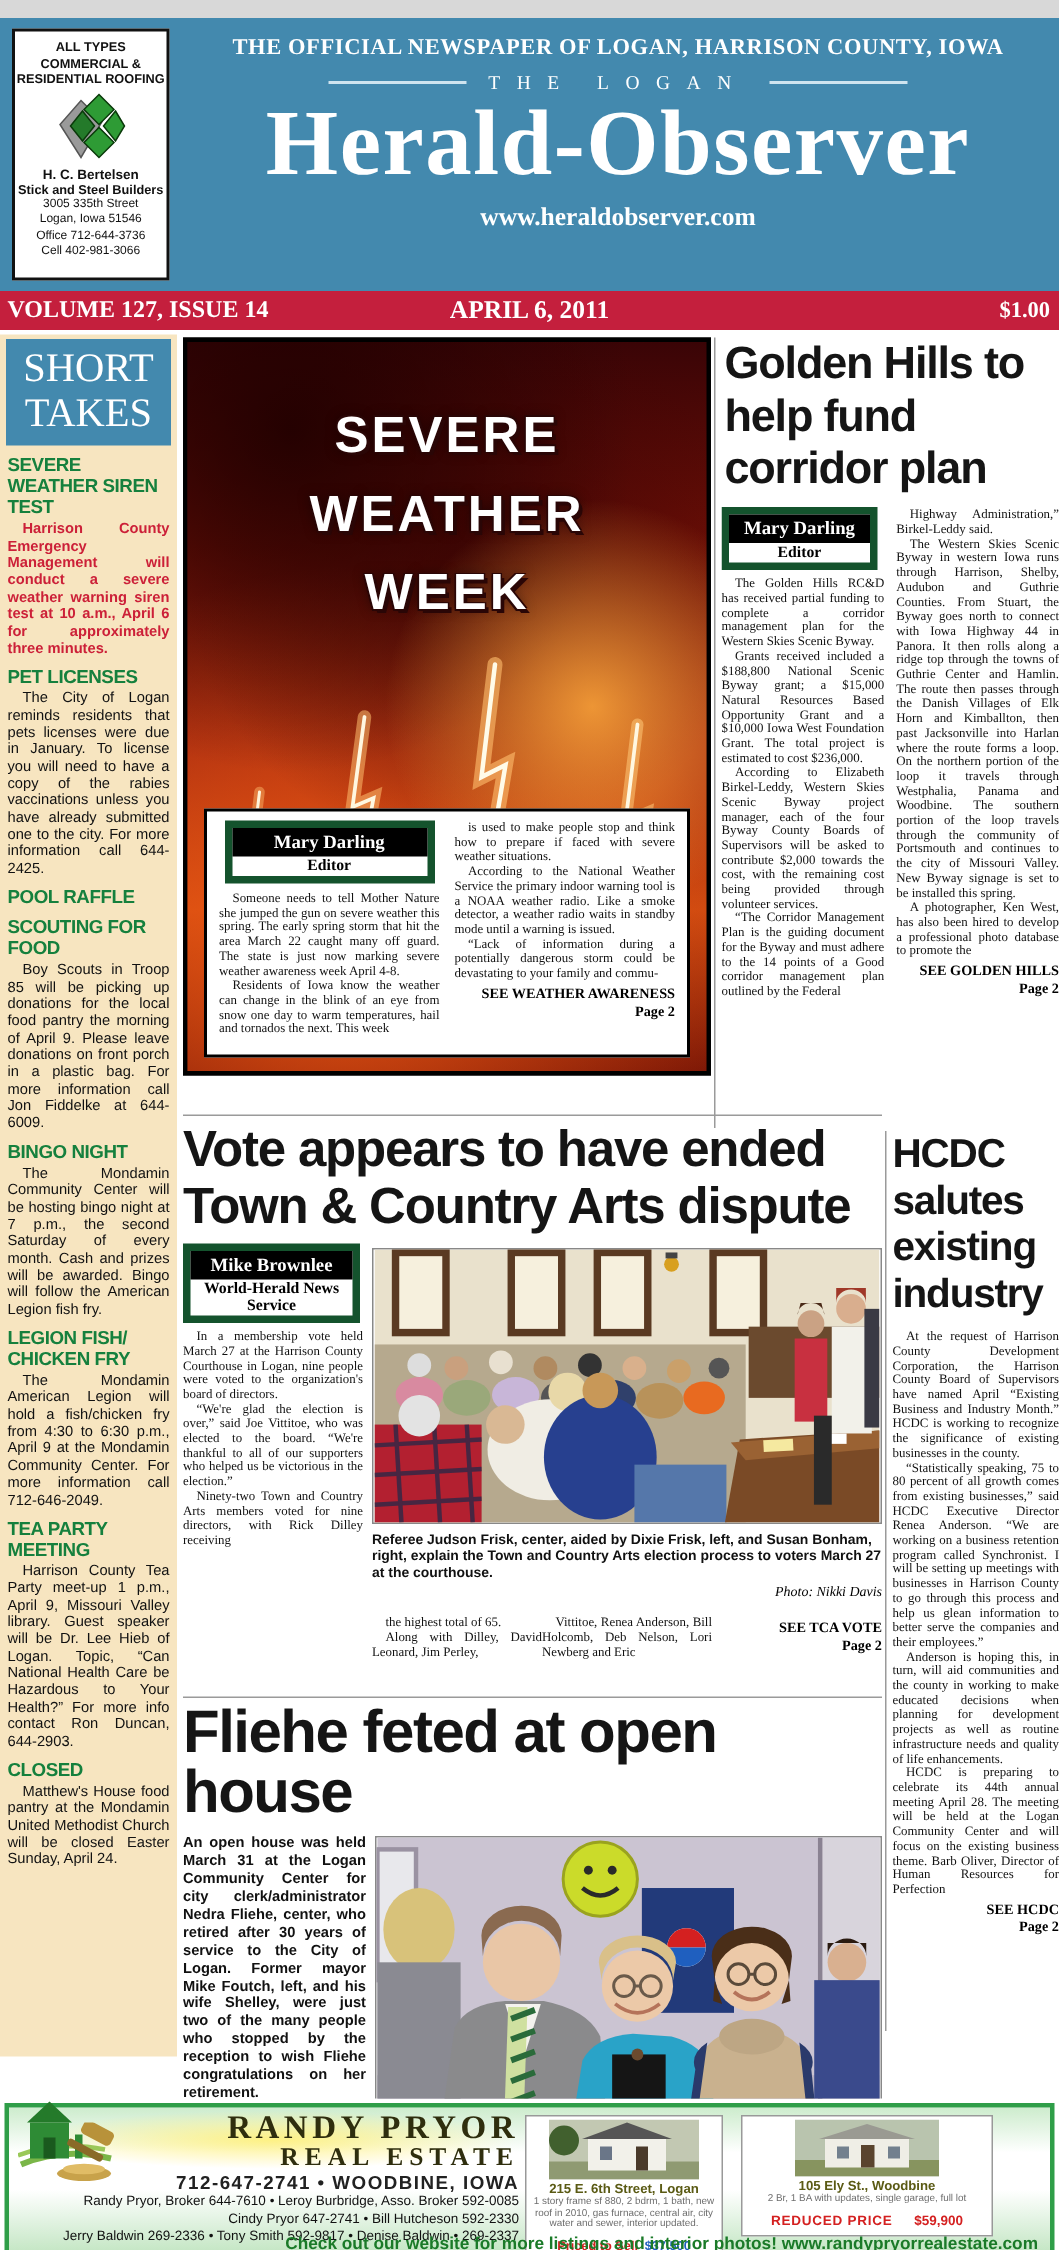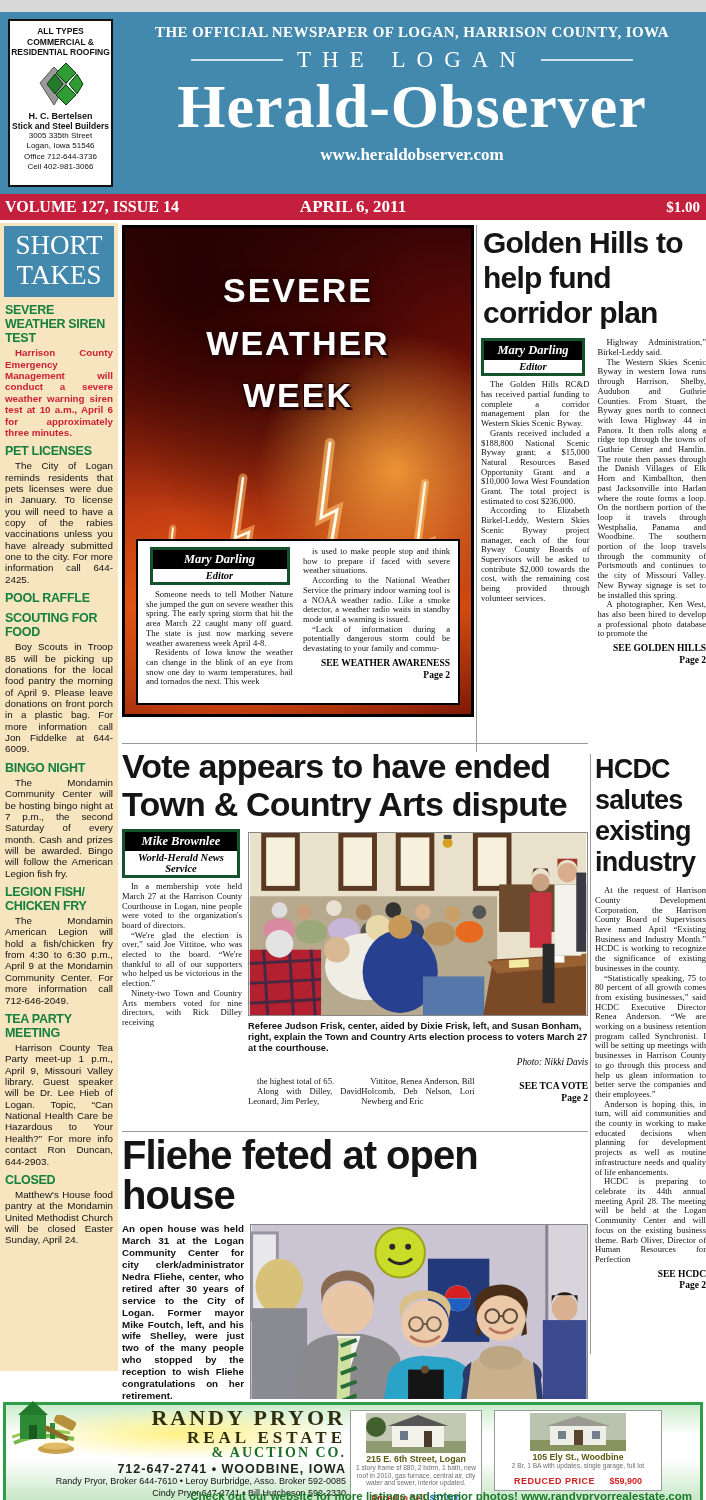--- a/index.html
+++ b/index.html
@@ -14,21 +14,21 @@
   .ra-top { font-size:8.5px; font-weight:bold; line-height:1.25; }
   .ra-logo { margin:3px auto 2px; display:block; }
   .ra-name { font-size:9px; font-weight:bold; margin-top:1px; }
   .ra-sub { font-size:8.5px; font-weight:bold; }
   .ra-line { font-size:8px; line-height:1.3; }
   .mast-center { position:absolute; left:118px; top:0; width:588px; height:182px; text-align:center; color:#fff;
     font-family:"Liberation Serif", serif; }
   .tagline { font-size:15px; font-weight:bold; letter-spacing:.4px; margin-top:12px; }
   .kicker-row { margin-top:6px; display:flex; align-items:center; justify-content:center; gap:14px; }
   .kicker-rule { display:inline-block; width:92px; height:2px; background:#cfe4ef; }
-  .kicker { font-size:23px; letter-spacing:11px;text-align:right; }
+  .kicker { font-size:13px; letter-spacing:11px;text-align:right; }
   .paper-title { font-size:62px; line-height:1.0; margin-top:2px; letter-spacing:1px; }
   .website { font-size:17px; font-weight:bold; margin-top:8px; }
 
   
   .issue-bar { position:absolute; left:0; top:182px; width:706px; height:26px; background:#c41f3d;
     color:#fff; font-family:"Liberation Serif", serif; font-weight:bold; display:flex; align-items:center; }
   .ib-vol { position:absolute; left:5px; font-size:16px; }
   .ib-date { position:absolute; left:0; right:0; text-align:center; font-size:17px; }
   .ib-price { position:absolute; right:6px; font-size:15px; }
 
@@ -43,21 +43,21 @@
 
   
   .vrule { position:absolute; width:1px; background:#9a9a9a; }
   .v1 { left:476px; top:213px; height:527px; }
   .v2 { left:590px; top:742px; height:600px; }
   .hrule { position:absolute; height:1px; background:#9a9a9a; }
   .h1 { left:122px; top:731px; width:466px; }
   .h2 { left:122px; top:1119px; width:466px; }
 
   
-  .byline { border:3px solid #14532d; background:#fff; margin-bottom:4px; font-family:"Liberation Serif", serif;font-style:italic; }
+  .byline { border:5px solid #14532d; background:#fff; margin-bottom:4px; font-family:"Liberation Serif", serif; }
   .byline .b-name { background:#000; color:#fff; text-align:center; font-weight:bold; font-size:12.5px; padding:2px 0; }
   .byline .b-role { text-align:center; font-weight:bold; font-size:10.5px; padding:1px 0; }
   .serif-body p { font-family:Liberation Serif, serif; font-size:8.6px; line-height:1.13; text-align:justify;
     text-indent:9px; color:#111; }
   .see { font-family:"Liberation Serif", serif; font-weight:bold; font-size:9.5px; text-align:right; margin-top:4px; line-height:1.25; }
   h2.headline { font-family:"Liberation Sans", sans-serif; color:#151515; letter-spacing:-0.8px; }
 
   
   .weather-box { position:absolute; left:122px; top:213px; width:352px; height:492px; border:3px solid #000; background:#000; }
   .sky { position:relative; width:100%; height:100%; overflow:hidden;
@@ -265,20 +265,21 @@
     <h2 class="headline">Golden Hills to help fund corridor plan</h2>
     <div class="gh-cols">
       <div class="gh-col">
         <div class="byline">
           <div class="b-name">Mary Darling</div>
           <div class="b-role">Editor</div>
         </div>
         <p>The Golden Hills RC&amp;D has received partial funding to complete a corridor management plan for the Western Skies Scenic Byway.</p>
         <p>Grants received included a $188,800 National Scenic Byway grant; a $15,000 Natural Resources Based Opportunity Grant and a $10,000 Iowa West Foundation Grant. The total project is estimated to cost $236,000.</p>
         <p>According to Elizabeth Birkel-Leddy, Western Skies Scenic Byway project manager, each of the four Byway County Boards of Supervisors will be asked to contribute $2,000 towards the cost, with the remaining cost being provided through volunteer services.</p>
+        <p>“The Corridor Management Plan is the guiding document for the Byway and must adhere to the 14 points of a Good corridor management plan outlined by the Federal</p>
       </div>
       <div class="gh-col">
         <p>Highway Administration,” Birkel-Leddy said.</p>
         <p>The Western Skies Scenic Byway in western Iowa runs through Harrison, Shelby, Audubon and Guthrie Counties. From Stuart, the Byway goes north to connect with Iowa Highway 44 in Panora. It then rolls along a ridge top through the towns of Guthrie Center and Hamlin. The route then passes through the Danish Villages of Elk Horn and Kimballton, then past Jacksonville into Harlan where the route forms a loop. On the northern portion of the loop it travels through Westphalia, Panama and Woodbine. The southern portion of the loop travels through the community of Portsmouth and continues to the city of Missouri Valley. New Byway signage is set to be installed this spring.</p>
         <p>A photographer, Ken West, has also been hired to develop a professional photo database to promote the</p>
         <div class="see">
           <div>SEE GOLDEN HILLS</div>
           <div>Page 2</div>
         </div>
       </div>
@@ -467,21 +468,20 @@
       </svg>
       <svg class="gavel-icon" width="52" height="40" viewBox="0 0 52 40">
         <rect x="20" y="2" width="22" height="10" rx="3" fill="#b8923a" transform="rotate(28 31 7)"></rect>
         <rect x="10" y="16" width="26" height="5" rx="2" fill="#8a6a28" transform="rotate(28 23 18)"></rect>
         <ellipse cx="22" cy="34" rx="18" ry="5" fill="#c8a24a"></ellipse>
         <ellipse cx="22" cy="31" rx="14" ry="3.5" fill="#e0bc66"></ellipse>
       </svg>
       <div class="ad-company">
         <div class="ad-co1">RANDY PRYOR</div>
         <div class="ad-co2">REAL ESTATE</div>
-        <div class="ad-co3">&amp; AUCTION CO.</div>
       </div>
       <div class="ad-phone">712-647-2741 • WOODBINE, IOWA</div>
       <div class="ad-brokers">
         <div>Randy Pryor, Broker 644-7610  • Leroy Burbridge, Asso. Broker 592-0085</div>
         <div>Cindy Pryor  647-2741 • Bill Hutcheson  592-2330</div>
         <div>Jerry Baldwin  269-2336 • Tony Smith  592-9817 • Denise Baldwin • 269-2337</div>
       </div>
     </div>
 
     <div class="listing l1">

